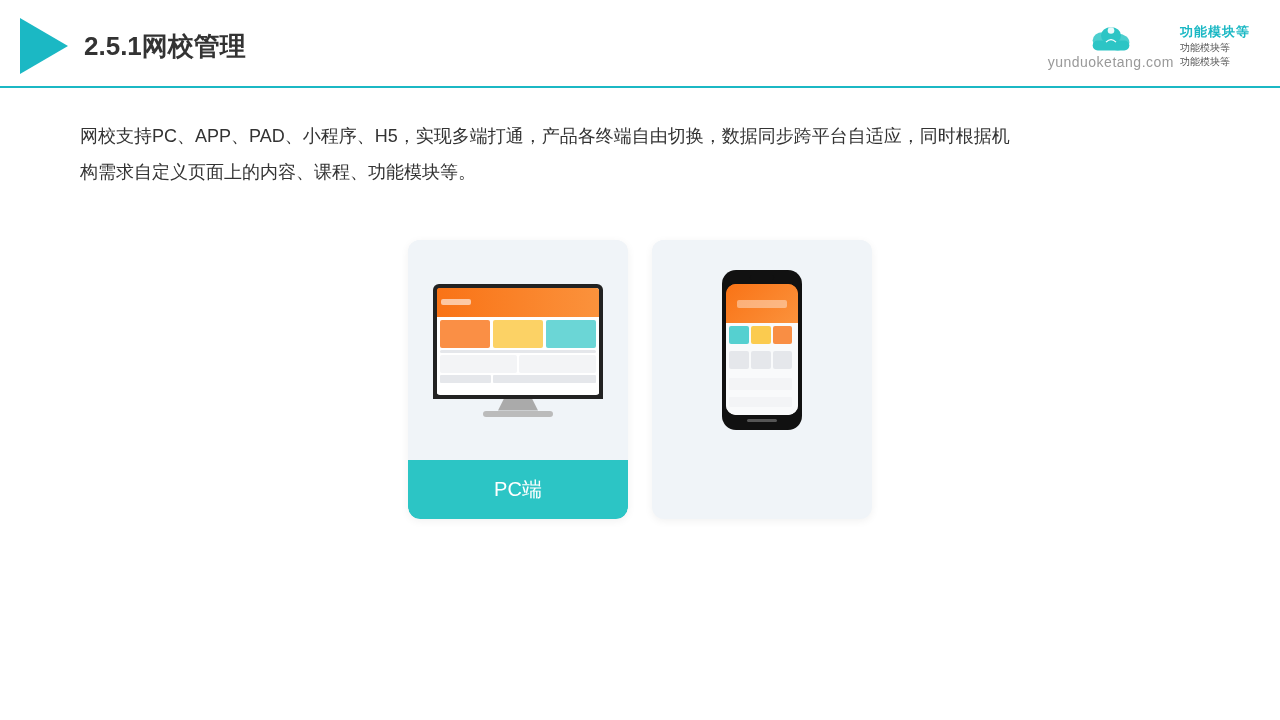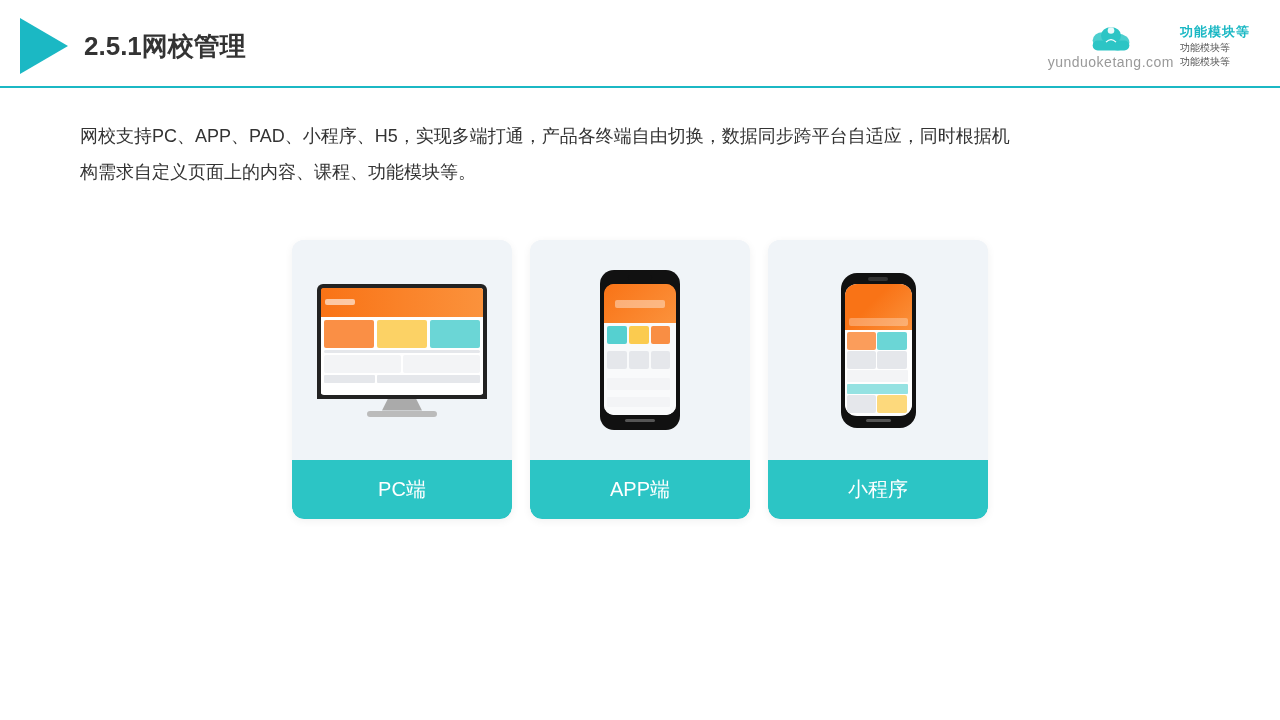--- a/index.html
+++ b/index.html
@@ -75,21 +75,21 @@
       font-size: 18px;
       color: #333;
       line-height: 2;
       max-width: 1100px;
     }
 
     
     .cards-container {
       display: flex;
       justify-content: center;
-      gap: 18px;
+      gap: 24px;
       padding: 30px 40px 20px 40px;
       margin-top: 10px;
     }
 
     .card {
       background: #f0f4f8;
       border-radius: 12px;
       width: 220px;
       display: flex;
       flex-direction: column;
@@ -414,41 +414,18 @@
             <div class="phone-mini-block" style="background:#e5e7eb;"></div>
             <div class="phone-mini-block" style="background:#e5e7eb;"></div>
             <div class="phone-mini-block" style="background:#e5e7eb;"></div>
             <div style="width:96%;height:12px;background:#f3f4f6;border-radius:1px;margin-top:1px;"></div>
             <div style="width:96%;height:10px;background:#f3f4f6;border-radius:1px;"></div>
           </div>
         </div>
         <div class="phone-home-bar"></div>
       </div>
     </div>
-    <div class="card-label">APP端</div>
   </div>
 
 
-  <div class="card">
-    <div class="card-image-area">
-      <div class="mini-phone-mock">
-        <div class="mini-phone-notch-bar"></div>
-        <div class="mini-phone-screen">
-          <div class="mini-phone-header"></div>
-          <div class="mini-phone-body">
-            <div class="mini-block orange"></div>
-            <div class="mini-block teal"></div>
-            <div class="mini-block"></div>
-            <div class="mini-block"></div>
-            <div style="width:98%;height:12px;background:#f3f4f6;border-radius:1px;"></div>
-            <div style="width:98%;height:10px;background:#2cc5c5;border-radius:1px;opacity:0.5;"></div>
-            <div class="mini-block"></div>
-            <div class="mini-block" style="background:#fbbf24;opacity:0.6;"></div>
-          </div>
-        </div>
-        <div class="mini-phone-bar"></div>
-      </div>
-    </div>
-    <div class="card-label">小程序</div>
-  </div>
 
 
 </div>
 
 </body></html>

